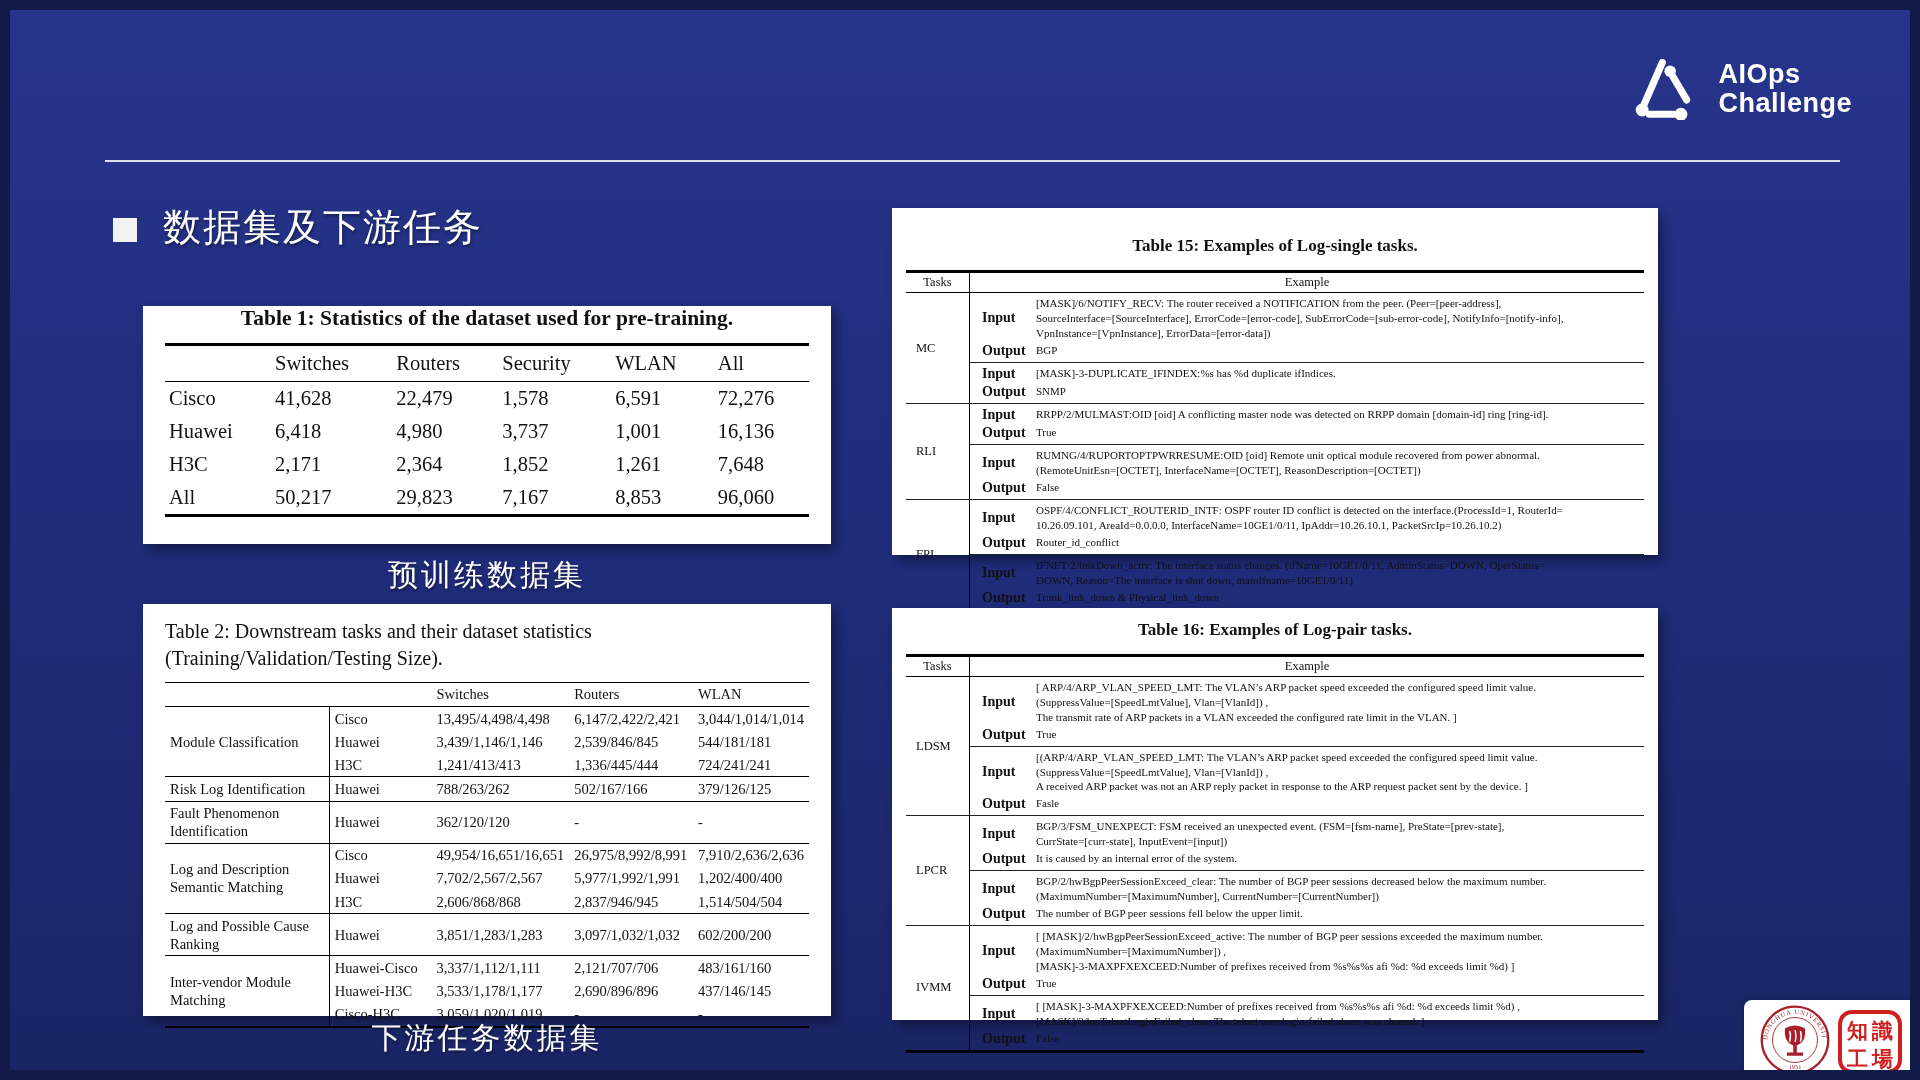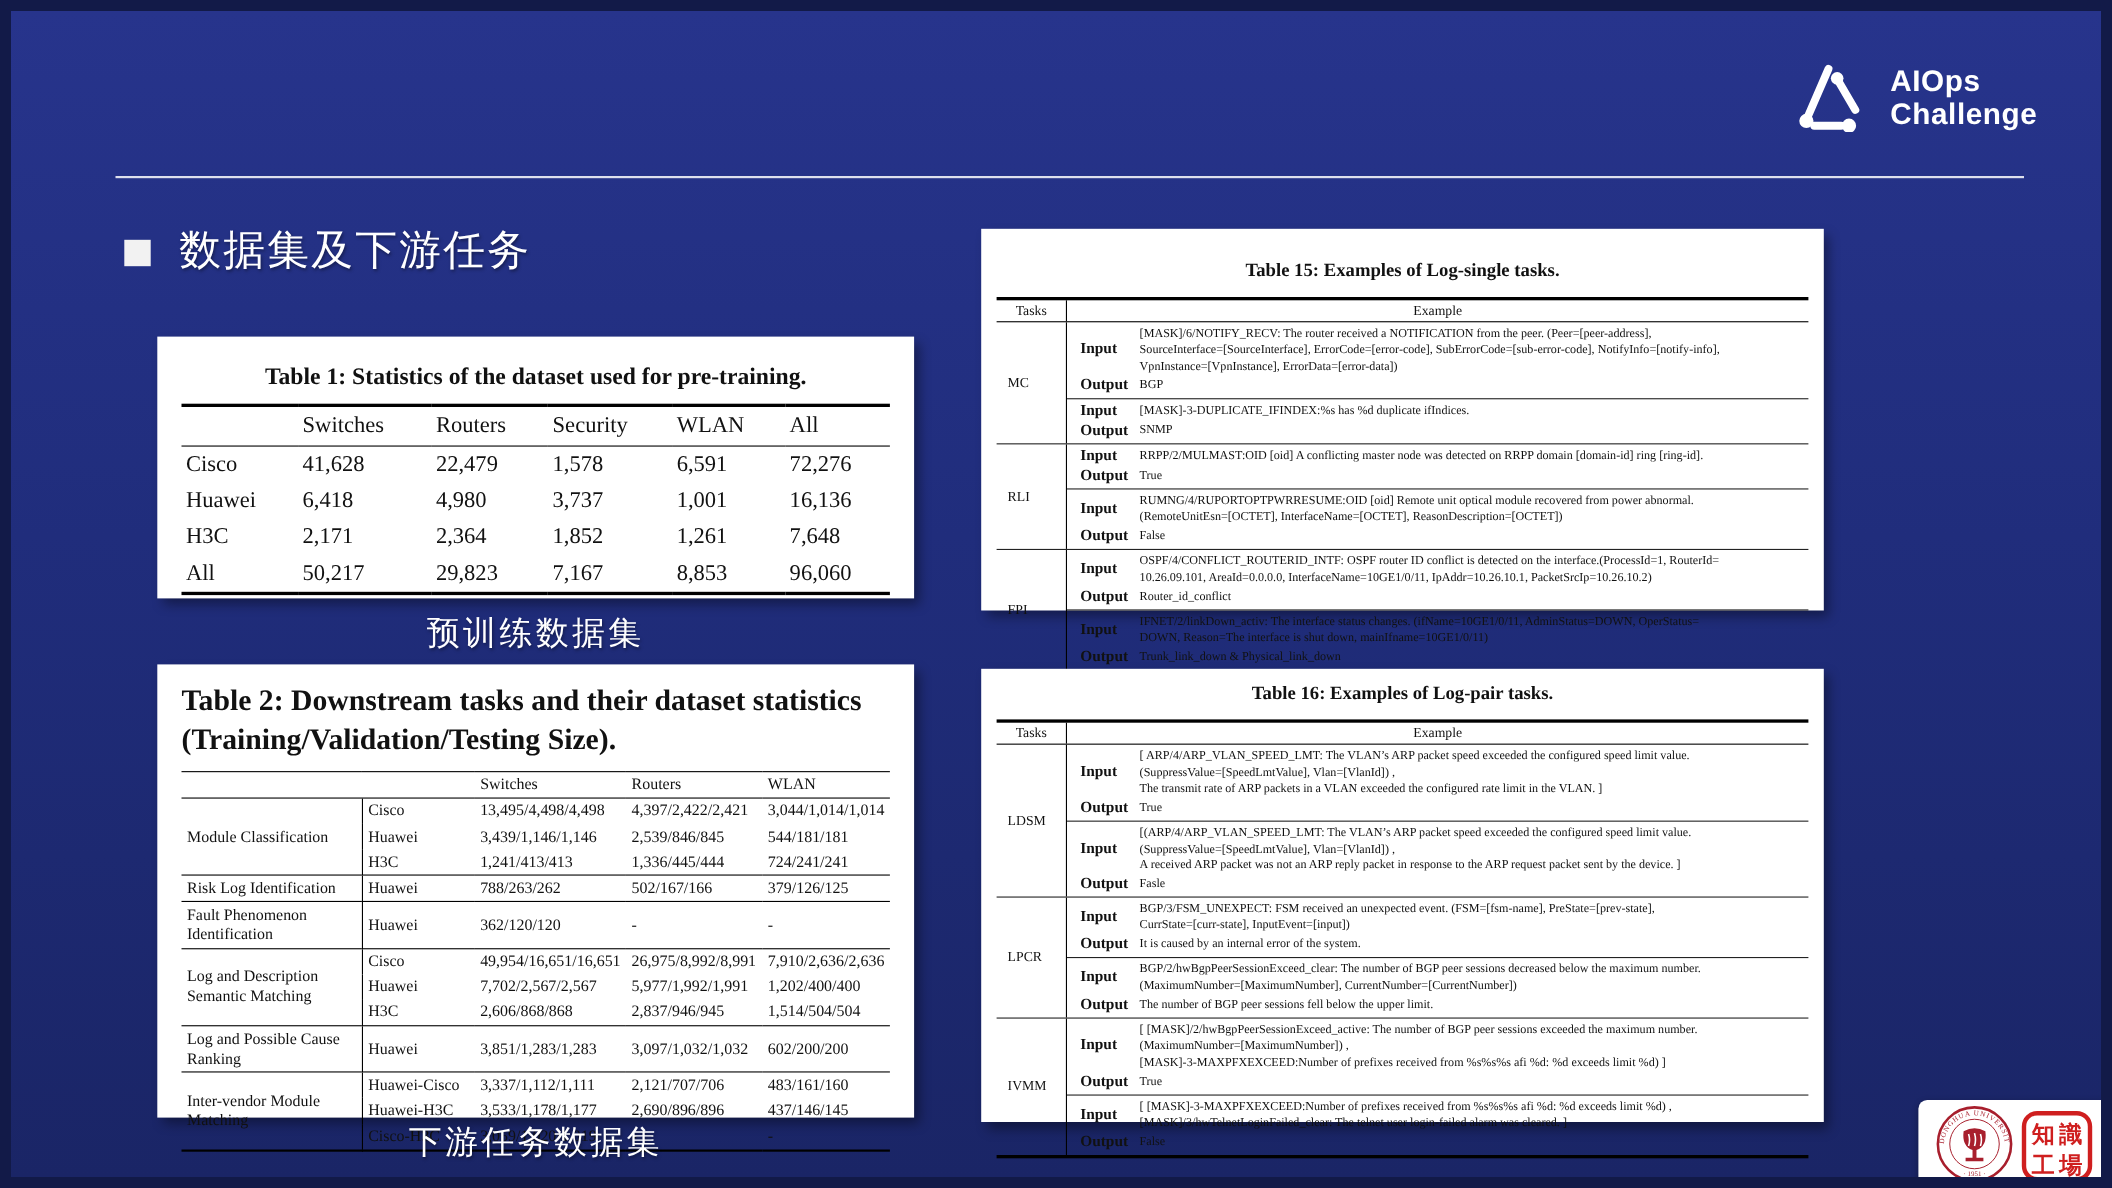--- a/index.html
+++ b/index.html
@@ -40,29 +40,29 @@
     box-shadow:5px 6px 10px rgba(0,0,0,.38);
     box-sizing:border-box;
     font-family:"Liberation Serif",serif;
   }
   .caption{
     position:absolute;color:#ffffff;font-size:30px;letter-spacing:3px;
     text-align:center;text-shadow:1px 2px 3px rgba(0,0,0,.4);
     font-family:"Liberation Sans",sans-serif;
   }
   
-  .card-t1{left:133px;top:296px;width:688px;height:238px;padding:24px 22px 12px;}
+  .card-t1{left:133px;top:296px;width:688px;height:238px;padding:0 22px 12px;}
   .t1-title{font-size:21.5px;font-weight:bold;text-align:center;margin-bottom:12px;}
   table.t1{border-collapse:collapse;width:100%;font-size:20.5px;
            border-top:3px solid #000;border-bottom:3px solid #000;}
   table.t1 th{font-weight:normal;text-align:left;padding:6px 4px;border-bottom:1.5px solid #000;}
   table.t1 td{padding:5px 4px;text-align:left;}
   
   .card-t2{left:133px;top:594px;width:688px;height:412px;padding:14px 22px 12px;}
-  .t2-title{font-size:27px;font-weight:bold;line-height:1.35;margin-bottom:10px;}
+  .t2-title{font-size:20px;font-weight:normal;line-height:1.35;margin-bottom:10px;}
   table.t2{border-collapse:collapse;width:100%;font-size:14.5px;border-bottom:2.5px solid #000;}
   table.t2 th{font-weight:normal;text-align:left;padding:3px 5px;border-top:1.5px solid #000;}
   table.t2 th.hcol{border-bottom:1px solid #000;}
   table.t2 td{padding:2.5px 5px;vertical-align:middle;line-height:1.25;}
   table.t2 td.vcol{border-left:1px solid #000;}
   table.t2 tr.group-first td{border-top:1px solid #000;}
   
   .card-t15{left:882px;top:198px;width:766px;height:347px;padding:24px 14px 8px;}
   .card-t16{left:882px;top:598px;width:766px;height:412px;padding:8px 14px 8px;}
   .lt-title{font-size:17px;font-weight:bold;text-align:center;margin:4px 0 14px;}
@@ -200,21 +200,21 @@
           <th class="hcol">Switches</th>
           <th class="hcol">Routers</th>
           <th class="hcol">WLAN</th>
         </tr>
       </thead>
       <tbody>
         <tr class="group-first">
           <td rowspan="3">Module Classification</td>
           <td class="vcol">Cisco</td>
           <td>13,495/4,498/4,498</td>
-          <td>4,397/2,422/2,421</td>
+          <td>6,147/2,422/2,421</td>
           <td>3,044/1,014/1,014</td>
         </tr>
         <tr>
           <td class="vcol">Huawei</td>
           <td>3,439/1,146/1,146</td>
           <td>2,539/846/845</td>
           <td>544/181/181</td>
         </tr>
         <tr>
           <td class="vcol">H3C</td>

